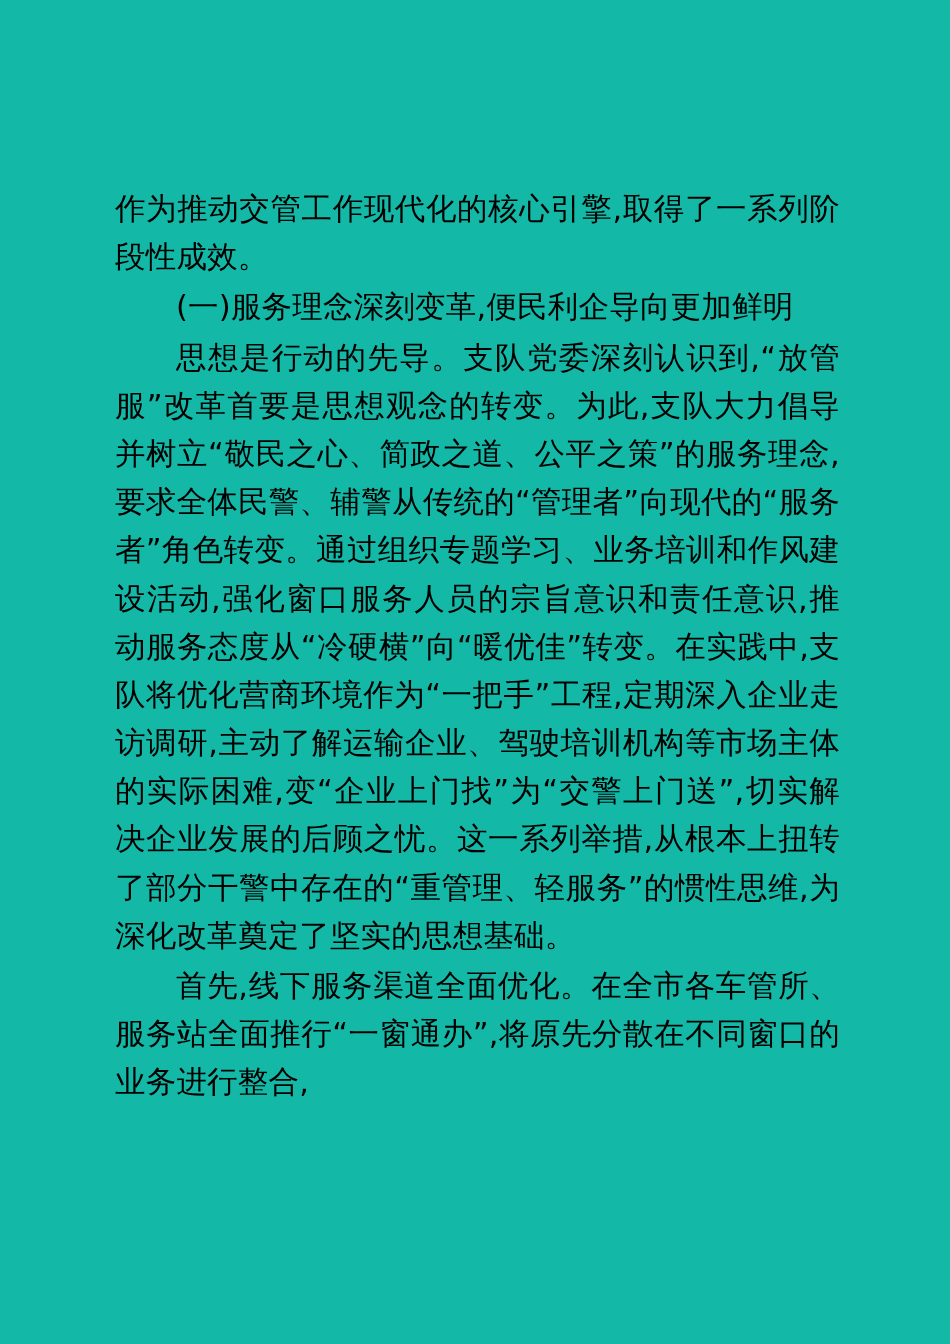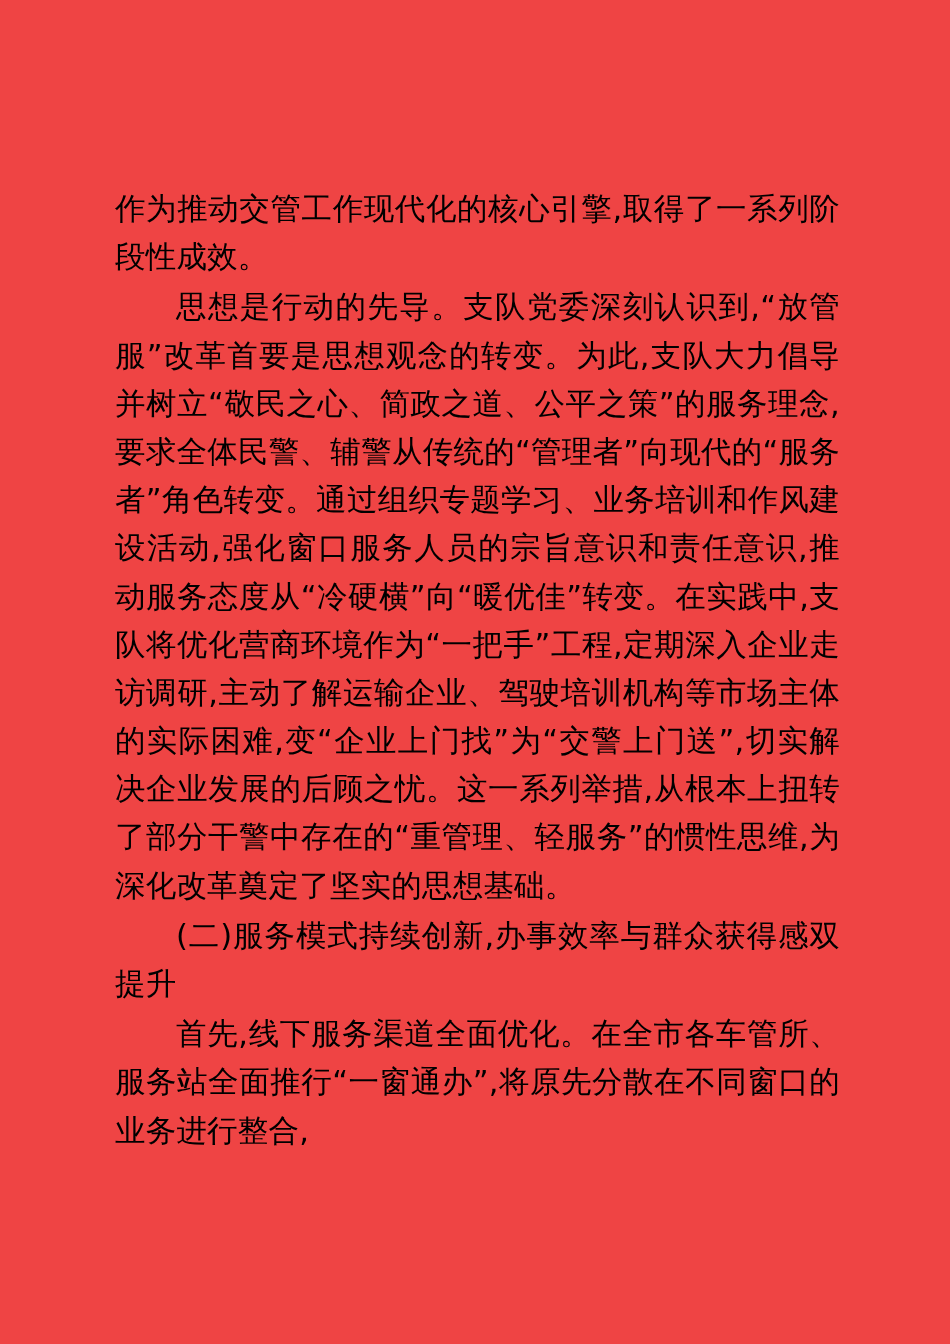--- a/index.html
+++ b/index.html
@@ -12,21 +12,21 @@
     height: 1344px;
     font-family: "DejaVu Sans", "Liberation Sans", sans-serif;
     color: #000000;
     overflow: hidden;
   }
   .page {
     box-sizing: border-box;
     width: 950px;
     height: 1344px;
     padding: 185px 110px 40px 115px;
-    background: #ef4444;
+    background: #14b8a6;
   }
   .doc-body {
     font-size: 30.5px;
     line-height: 1.58;
     letter-spacing: 0.2px;
     text-align: justify;
     text-justify: inter-ideograph;
   }
   .para {
     margin: 0 0 2px 0;
@@ -39,17 +39,17 @@
     margin: 0 0 2px 0;
     text-indent: 2em;
   }
 </style>
 </head>
 <body>
 
 <div class="page">
   <div class="doc-body">
     <p class="para">作为推动交管工作现代化的核心引擎,取得了一系列阶段性成效。</p>
+    <p class="heading">(一)服务理念深刻变革,便民利企导向更加鲜明</p>
     <p class="para indent">思想是行动的先导。支队党委深刻认识到,“放管服”改革首要是思想观念的转变。为此,支队大力倡导并树立“敬民之心、简政之道、公平之策”的服务理念,要求全体民警、辅警从传统的“管理者”向现代的“服务者”角色转变。通过组织专题学习、业务培训和作风建设活动,强化窗口服务人员的宗旨意识和责任意识,推动服务态度从“冷硬横”向“暖优佳”转变。在实践中,支队将优化营商环境作为“一把手”工程,定期深入企业走访调研,主动了解运输企业、驾驶培训机构等市场主体的实际困难,变“企业上门找”为“交警上门送”,切实解决企业发展的后顾之忧。这一系列举措,从根本上扭转了部分干警中存在的“重管理、轻服务”的惯性思维,为深化改革奠定了坚实的思想基础。</p>
-    <p class="heading">(二)服务模式持续创新,办事效率与群众获得感双提升</p>
     <p class="para indent">首先,线下服务渠道全面优化。在全市各车管所、服务站全面推行“一窗通办”,将原先分散在不同窗口的业务进行整合,</p>
   </div>
 </div>
 
 </body></html>

